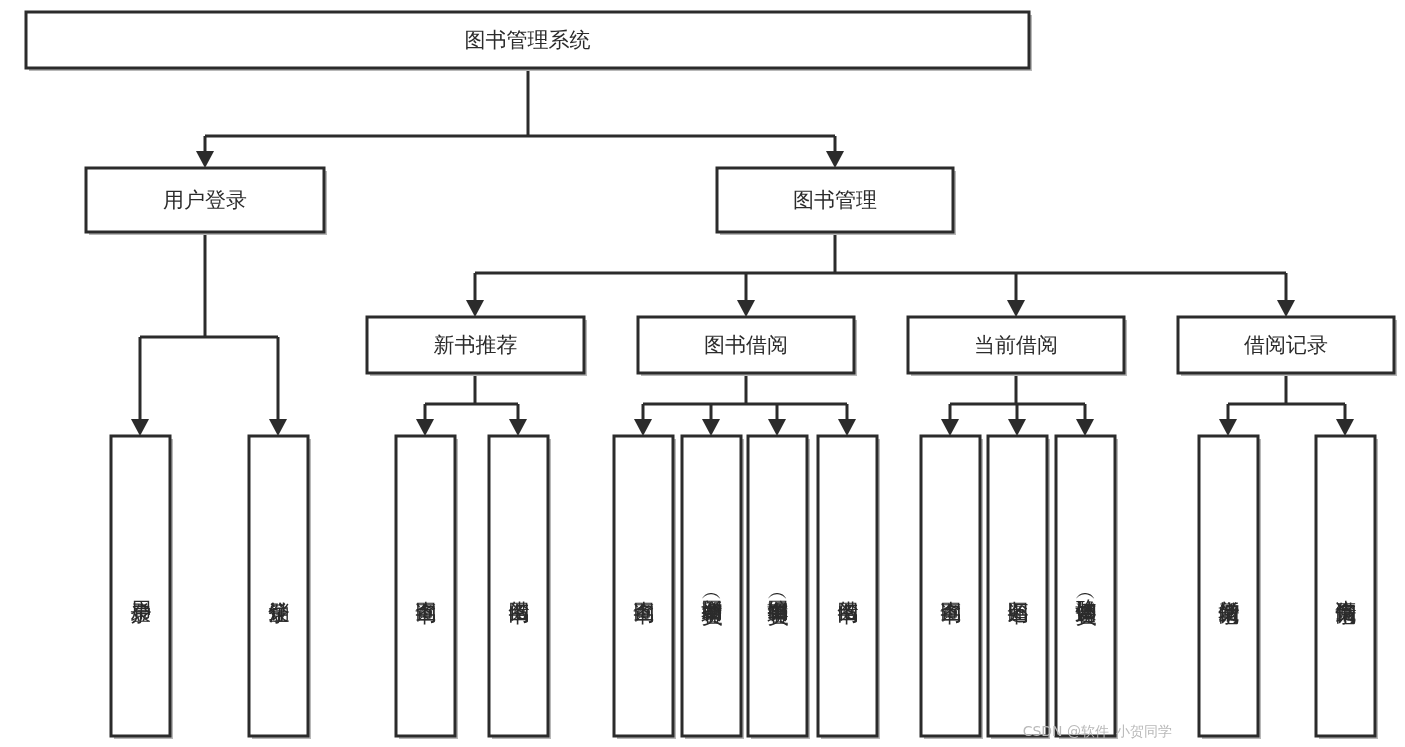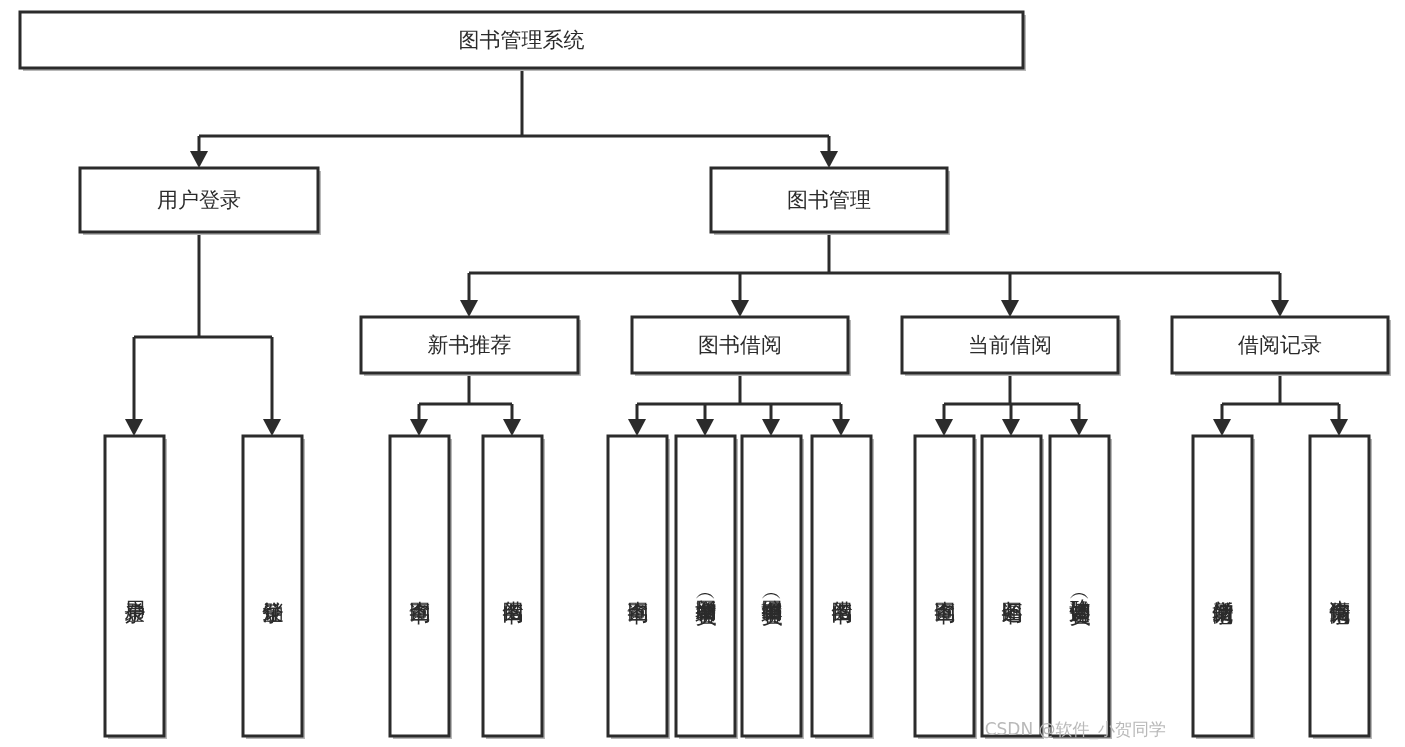--- a/index.html
+++ b/index.html
@@ -11,20 +11,21 @@
     width: 1405px;
     height: 747px;
     font-family: "DejaVu Sans", "Liberation Sans", sans-serif;
     overflow: hidden;
   }
   #diagram-root {
     position: relative;
     width: 1174px;
     height: 747px;
     background: #ffffff;
+    margin-left: 6px;
   }
   svg.layer {
     position: absolute;
     left: 0;
     top: 0;
     width: 1405px;
     height: 747px;
   }
   .node-box {
     fill: #ffffff;
@@ -63,21 +64,21 @@
     align-items: center;
     justify-content: center;
     white-space: nowrap;
     pointer-events: none;
   }
   .watermark {
     position: absolute;
     right: 8px;
     bottom: 6px;
     font-family: "DejaVu Sans", "Liberation Sans", sans-serif;
-    font-size: 17px;
+    font-size: 14px;
     color: #b9b9b9;
     white-space: nowrap;
   }
 </style>
 </head>
 <body>
 
 <div id="diagram-root">
 
   <svg class="layer" id="edge-layer" viewBox="0 0 1405 747">

